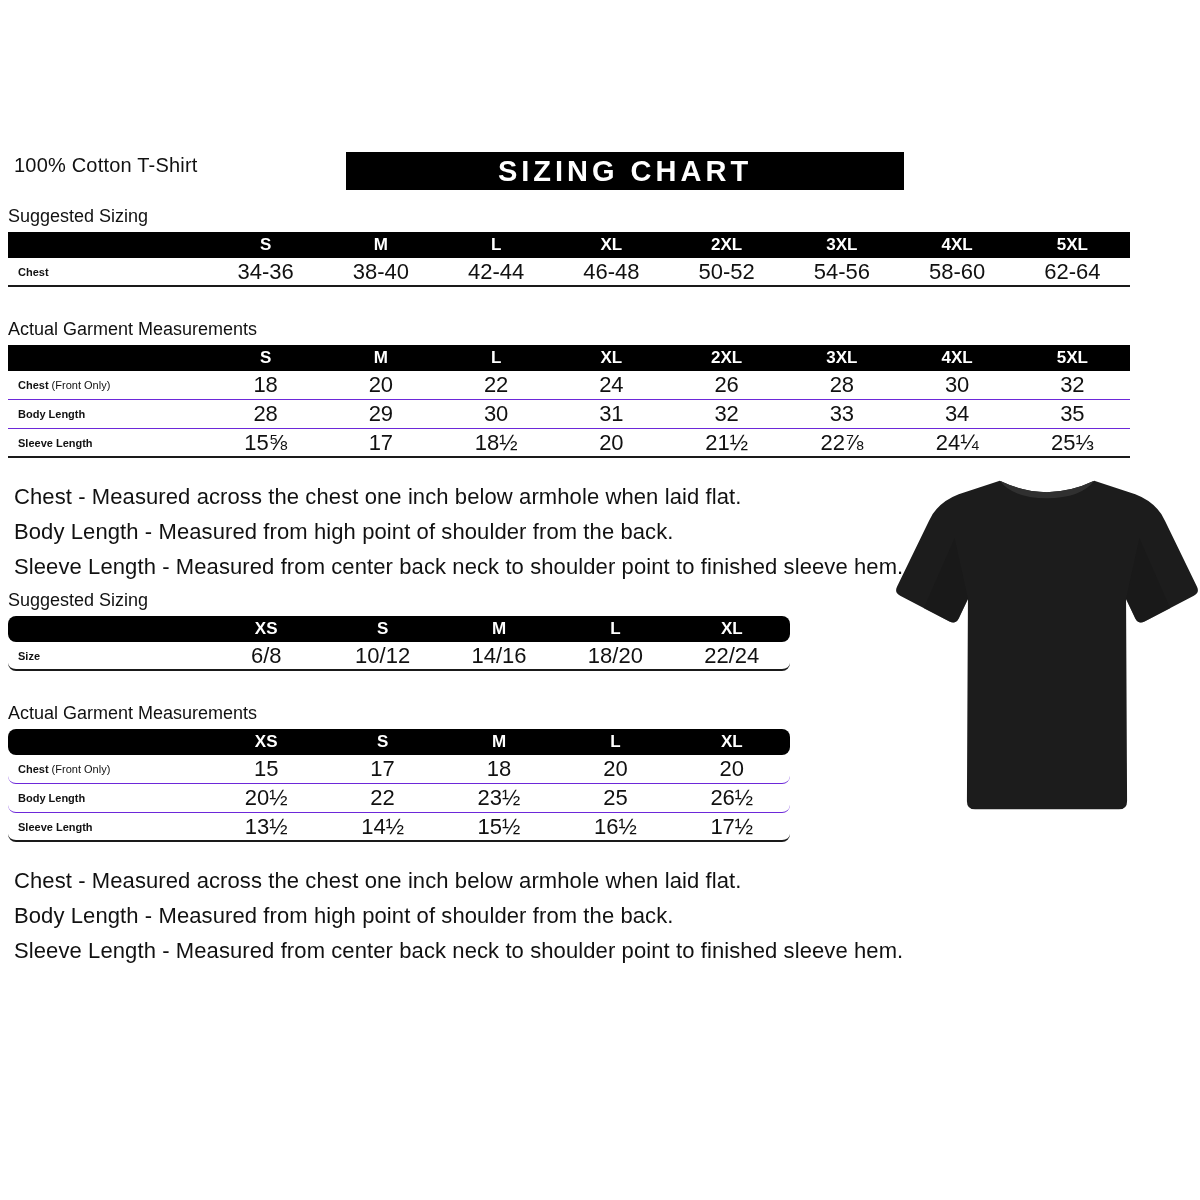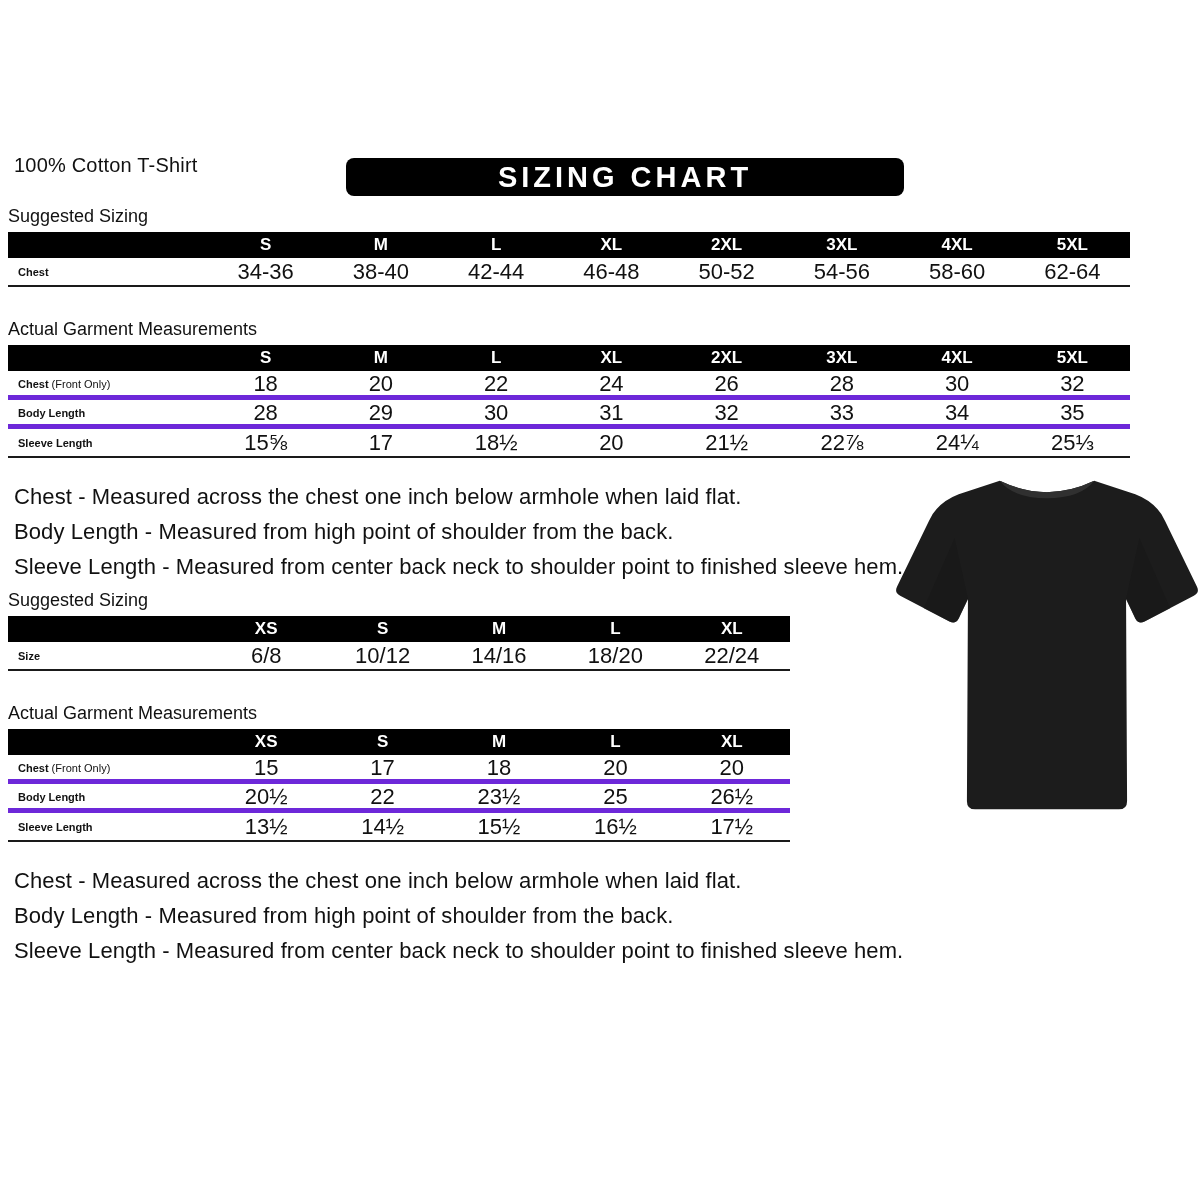--- a/index.html
+++ b/index.html
@@ -16,47 +16,46 @@
   .header-row { position: relative; height: 40px; margin-bottom: 14px; }
   .main-title {
     font-size: 20px;
     font-weight: 400;
     letter-spacing: 0.2px;
     position: absolute;
     left: 6px; top: 2px;
   }
   .sizing-banner {
     position: absolute;
-    left: 338px; top: 6px;
+    left: 338px; top: 0;
     width: 558px; height: 38px;
     background: #000;
     color: #fff;
     font-size: 29px;
     font-weight: 700;
     letter-spacing: 4px;
     text-align: center;
     line-height: 38px;
-    border-radius: 8px;
   }
 
   .section-label { font-size: 18px; margin: 0 0 5px 0; }
 
   
   .sizetable { margin-bottom: 26px; }
   .adult-table { width: 1122px; }
   .youth-table { width: 782px; }
   .trow { display: grid; align-items: center; }
   .adult-table .trow { grid-template-columns: 200px repeat(8, 1fr); }
-  .youth-table .trow { grid-template-columns: 200px repeat(5, 1fr); }
+  .youth-table .trow { grid-template-columns: 200px repeat(5, 1fr); border-radius: 8px; }
   .thead { background: #000; color: #fff; height: 26px; }
   .thead .hcell {
     font-weight: 700; font-size: 17px;
     text-align: center; line-height: 26px;
   }
-  .drow { height: 29px; border-bottom: 5px solid #6d28d9; background: #fff; }
+  .drow { height: 29px; border-bottom: 1px solid #6d28d9; background: #fff; }
   .drow.last { border-bottom: 2px solid #1a1a1a; }
   .label-cell {
     font-size: 11px; font-weight: 700;
     text-align: left; padding-left: 10px;
     white-space: nowrap;
   }
   .label-suffix { font-weight: 400; }
   .vcell { font-size: 22px; text-align: center; }
 
   

